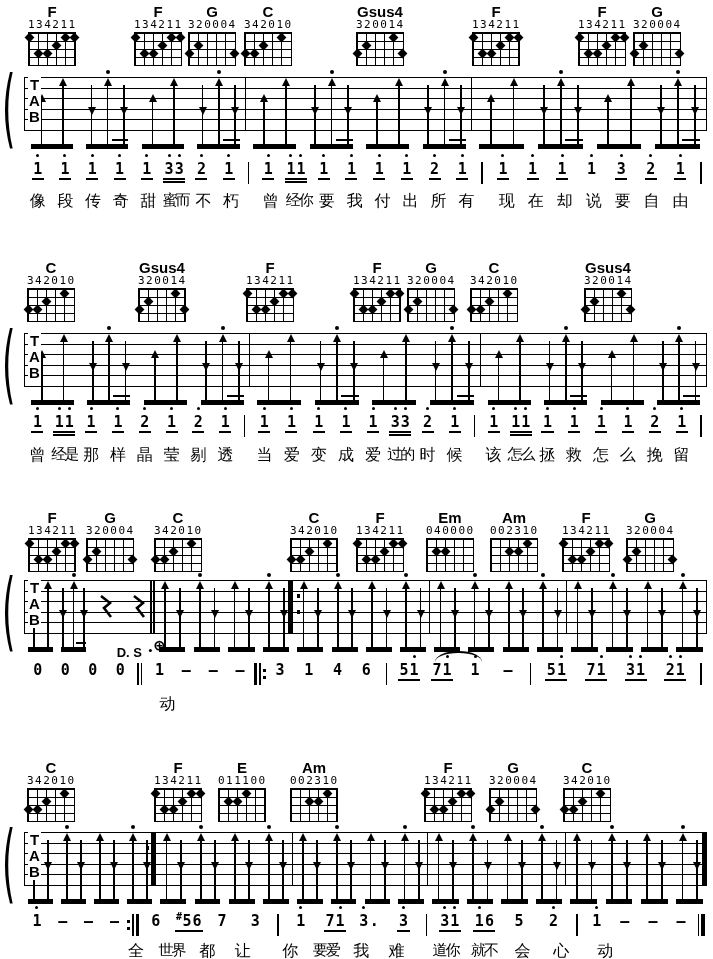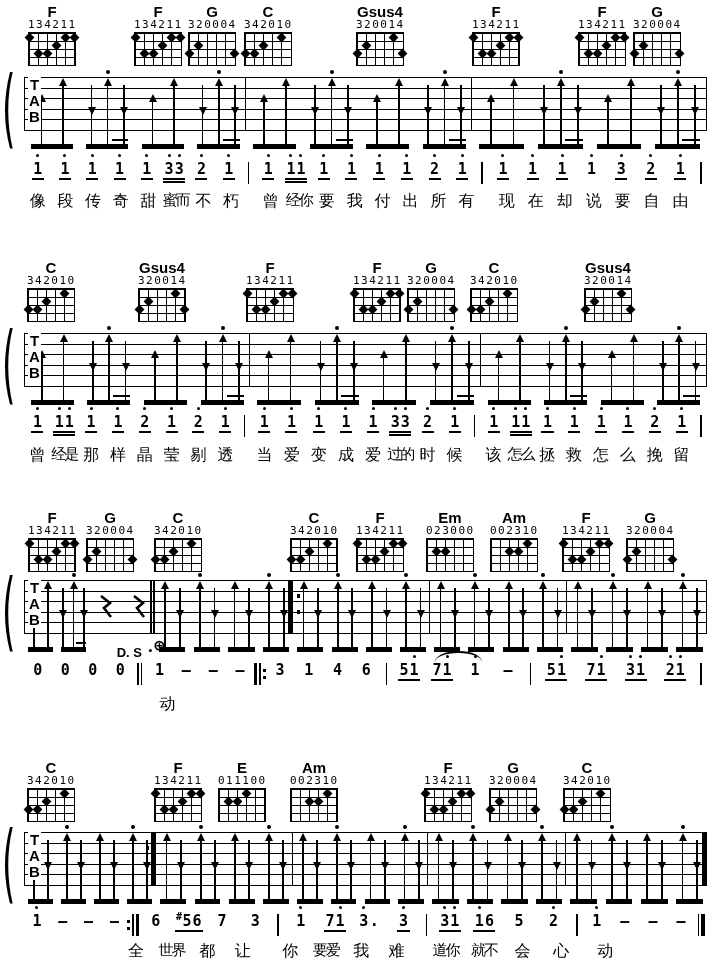--- a/index.html
+++ b/index.html
@@ -1005,21 +1005,21 @@
         <div class="cdot" style="left: 0px; top: 4px;"></div>
         <div class="cdot" style="left: 36.4px; top: 4px;"></div>
         <div class="cdot" style="left: 45.5px; top: 4px;"></div>
         <div class="cdot" style="left: 27.3px; top: 12px;"></div>
         <div class="cdot" style="left: 9.1px; top: 20px;"></div>
         <div class="cdot" style="left: 18.2px; top: 20px;"></div>
       </div>
     </div>
     <div class="chord" style="left: 426px; top: 510px;">
       <div class="cname">Em</div>
-      <div class="cfing">023000</div>
+      <div class="cfing">040000</div>
       <div class="cgrid">
         <div class="cdot" style="left: 9.1px; top: 12px;"></div>
         <div class="cdot" style="left: 18.2px; top: 12px;"></div>
       </div>
     </div>
     <div class="chord" style="left: 490px; top: 510px;">
       <div class="cname">Am</div>
       <div class="cfing">002310</div>
       <div class="cgrid">
         <div class="cdot" style="left: 36.4px; top: 4px;"></div>

